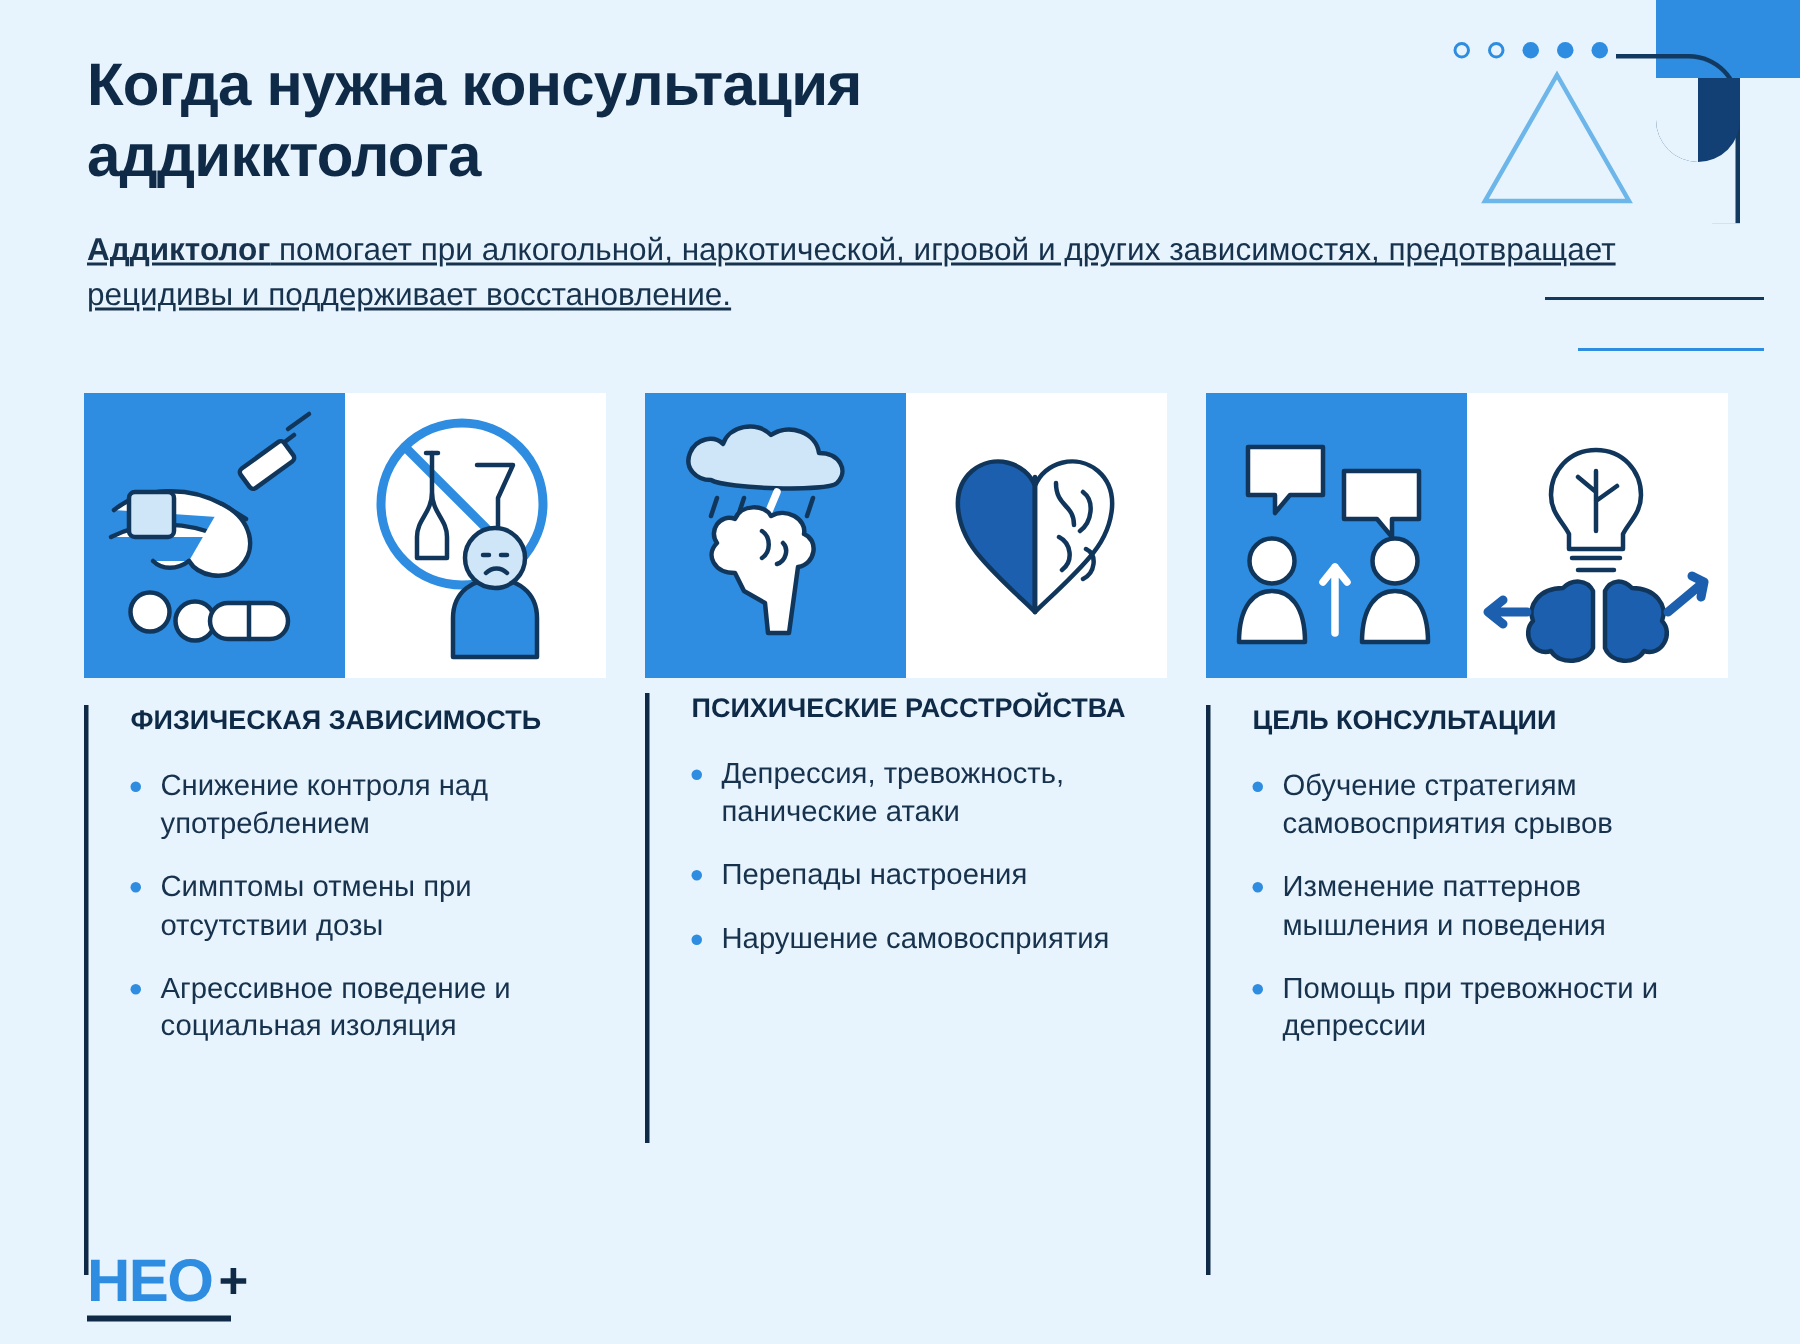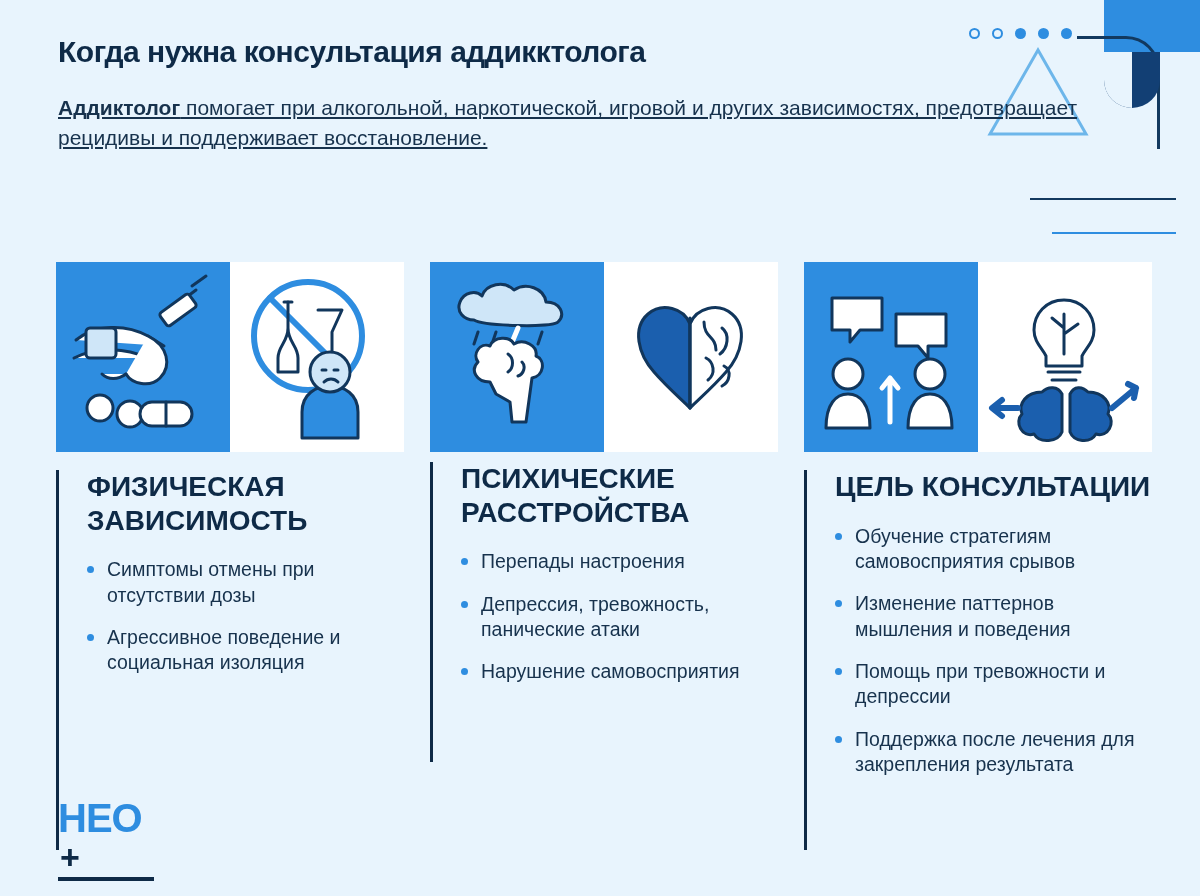--- a/index.html
+++ b/index.html
@@ -100,21 +100,21 @@
   }
 
   
   .header {
     position: absolute;
     left: 58px;
     top: 34px;
     width: 780px;
   }
   .title {
-    font-size: 30px;
+    font-size: 40px;
     line-height: 1.18;
     font-weight: bold;
     color: #0e2a47;
     letter-spacing: -0.5px;
     margin: 0;
   }
   .subtitle {
     margin: 24px 0 0 0;
     font-size: 21px;
     line-height: 1.42;
@@ -147,21 +147,21 @@
   .imgbox svg { position: absolute; left: 0; top: 0; }
 
   .coltext {
     margin-top: 18px;
     padding-left: 28px;
     border-left: 3px solid #0e2a47;
     min-height: 380px;
   }
   .col:nth-child(2) .coltext { min-height: 300px; margin-top: 10px; }
   .colhead {
-    font-size: 28px;
+    font-size: 18px;
     font-weight: bold;
     color: #0e2a47;
     line-height: 1.2;
     text-transform: uppercase;
     margin-bottom: 20px;
   }
   ul.bullets { list-style: none; margin: 0; padding: 0; }
   ul.bullets li {
     position: relative;
     padding-left: 20px;
@@ -180,22 +180,22 @@
     border-radius: 50%;
     background: #2e8de0;
   }
 
   
   .logo {
     position: absolute;
     left: 58px;
     bottom: 22px;
     display: flex;
+    align-items: center;
     gap: 2px;
-    flex-direction: column;
   }
   .logo-text {
     font-size: 40px;
     font-weight: bold;
     color: #2e8de0;
     letter-spacing: -1px;
     line-height: 1;
   }
   .logo-plus {
     font-size: 34px;
@@ -273,20 +273,21 @@
             <circle cx="100" cy="110" r="20" fill="#cfe6f8"></circle>
             <path d="M92 108 L96 108 M104 108 L108 108"></path>
             <path d="M94 120 C98 116, 104 116, 108 120"></path>
           </g>
         </svg>
       </div>
     </div>
     <div class="coltext">
       <div class="colhead">ФИЗИЧЕСКАЯ ЗАВИСИМОСТЬ</div>
       <ul class="bullets">
+        <li>Снижение контроля над употреблением</li>
         <li>Симптомы отмены при отсутствии дозы</li>
         <li>Агрессивное поведение и социальная изоляция</li>
       </ul>
     </div>
   </div>
 
   <div class="col">
     <div class="imgrow">
       <div class="imgbox blue">
         <svg width="174" height="190" viewBox="0 0 174 190">
@@ -306,22 +307,22 @@
             <path d="M86 62 C92 46, 114 40, 128 52 C144 66, 138 92, 122 110 C110 124, 94 138, 86 146 Z" fill="#ffffff"></path>
             <path d="M100 60 C100 76, 112 74, 112 88 M118 66 C126 72, 124 86, 116 92 M102 96 C110 100, 112 112, 104 118 M120 104 C128 108, 126 120, 118 124" fill="none"></path>
             <path d="M86 56 L86 146" fill="none"></path>
           </g>
         </svg>
       </div>
     </div>
     <div class="coltext">
       <div class="colhead">ПСИХИЧЕСКИЕ РАССТРОЙСТВА</div>
       <ul class="bullets">
+        <li>Депрессия, тревожность, панические атаки</li>
         <li>Перепады настроения</li>
-        <li>Депрессия, тревожность, панические атаки</li>
         <li>Нарушение самовосприятия</li>
       </ul>
     </div>
   </div>
 
   <div class="col">
     <div class="imgrow">
       <div class="imgbox blue">
         <svg width="174" height="190" viewBox="0 0 174 190">
           <g fill="none" stroke="#11365c" stroke-width="3" stroke-linecap="round" stroke-linejoin="round">
@@ -348,21 +349,20 @@
           </g>
         </svg>
       </div>
     </div>
     <div class="coltext">
       <div class="colhead">ЦЕЛЬ КОНСУЛЬТАЦИИ</div>
       <ul class="bullets">
         <li>Обучение стратегиям самовосприятия срывов</li>
         <li>Изменение паттернов мышления и поведения</li>
         <li>Помощь при тревожности и депрессии</li>
-        <li>Поддержка после лечения для закрепления результата</li>
       </ul>
     </div>
   </div>
 </div>
 
 <div class="logo">
   <span class="logo-text">НЕО</span>
   <span class="logo-plus">+</span>
   <span class="logo-underline"></span>
 </div>

